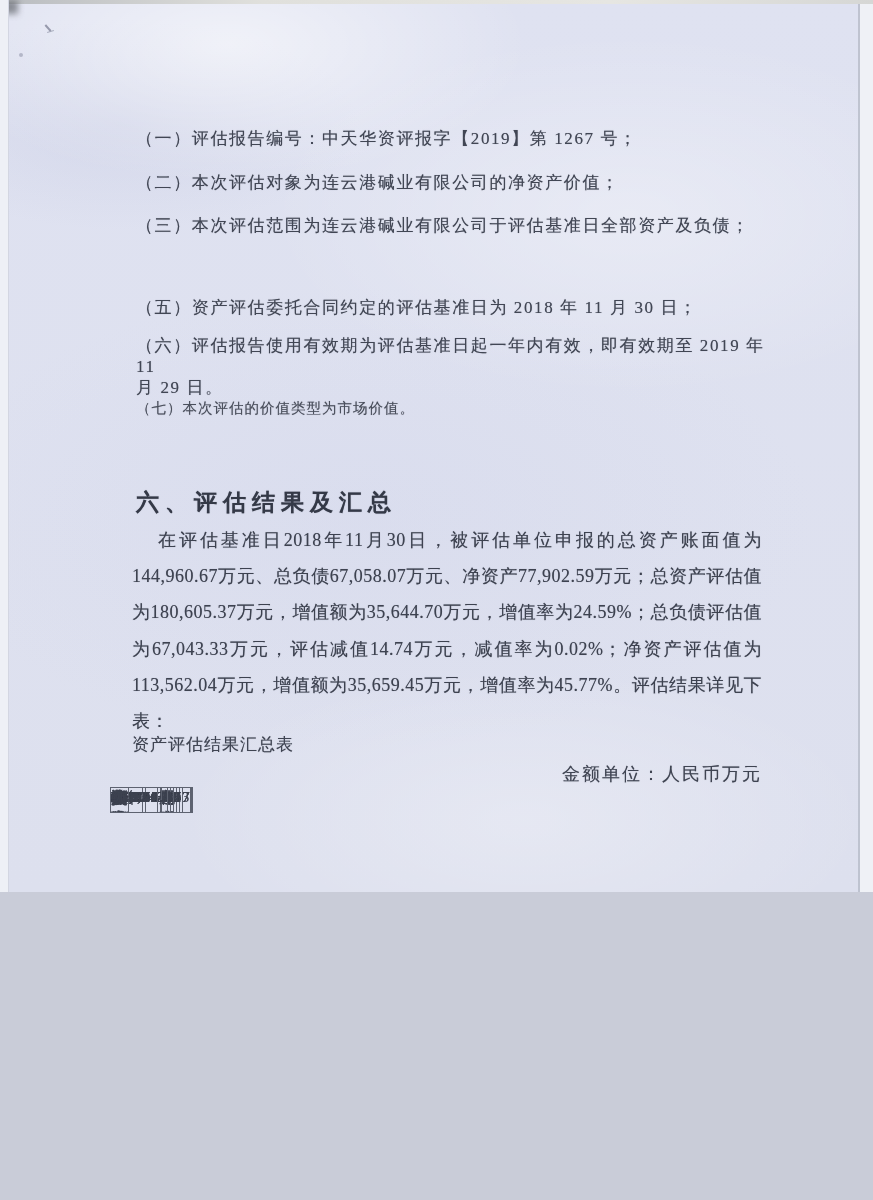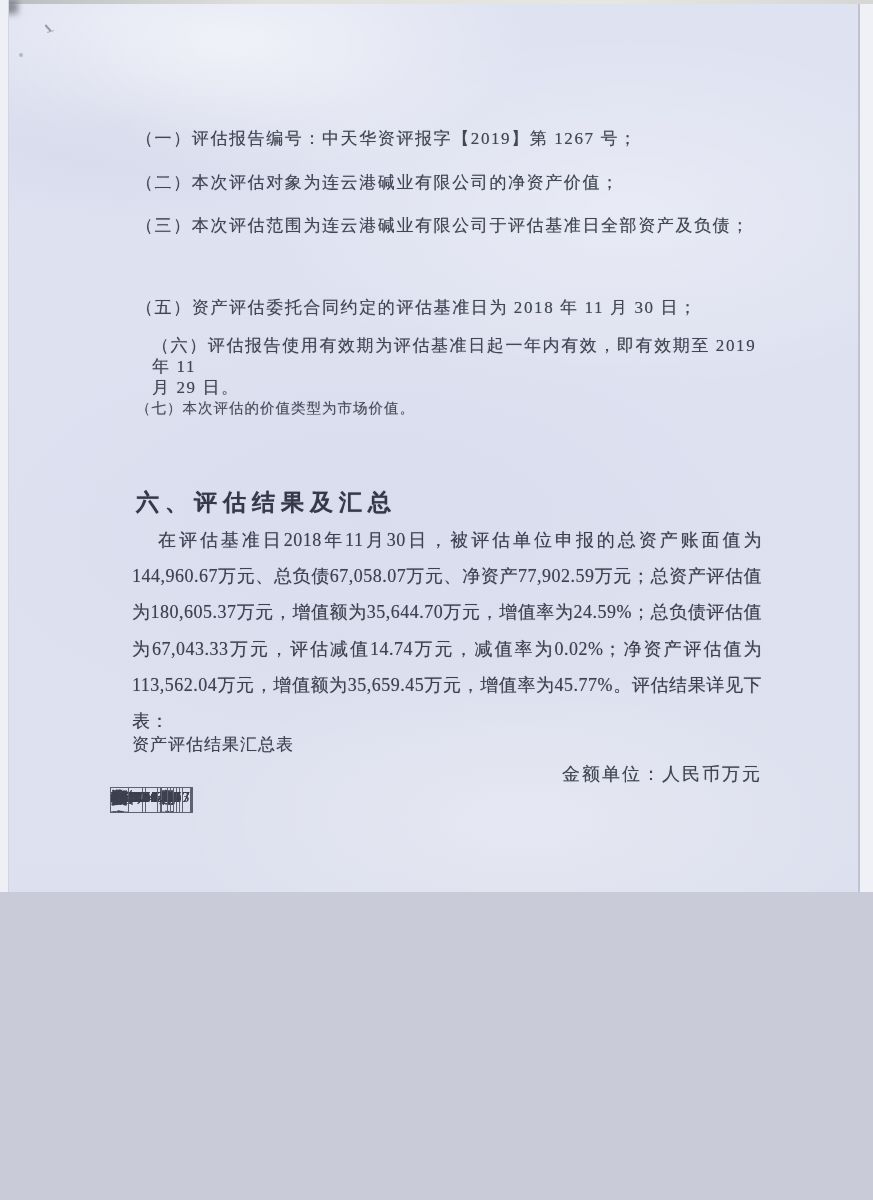--- a/index.html
+++ b/index.html
@@ -26,21 +26,21 @@
   .rule-bottom{left:0;right:0;top:1189px;height:4px;background:#99a29b;}
   .edge-bottom{left:0;right:0;top:1192px;height:8px;background:linear-gradient(#3a3e3c,#1d201f);}
   
   .mark-a1{top:27px;left:44px;width:8px;height:2px;background:#82869a;transform:rotate(48deg);opacity:.8;}
   .mark-a2{top:31px;left:47px;width:7px;height:1px;background:#9296a8;transform:rotate(-15deg);opacity:.7;}
   .mark-b{top:53px;left:19px;width:4px;height:4px;background:#a0a4b6;border-radius:50%;opacity:.7;}
   
   .txt{position:absolute;white-space:nowrap;text-shadow:0 0 .7px rgba(63,68,82,.5);}
   .clause{left:136px;font-size:17px;letter-spacing:1.6px;color:#414654;}
   .clause.two-line{white-space:normal;width:632px;line-height:21px;}
-  .clause.two-line div{position:static;margin-left:16px;}
+  .clause.two-line div{position:static;}
   .clause.small{font-size:14.5px;letter-spacing:1px;color:#4a4f5c;}
   .heading{left:136px;top:487px;font-size:23px;font-weight:bold;letter-spacing:6px;color:#343947;text-shadow:0 0 .8px rgba(52,57,71,.6);}
   .para{left:132px;top:522px;width:630px;font-size:18px;color:#3d4250;}
   .para .pline{position:static;display:block;height:36.2px;line-height:36.2px;text-align:justify;text-align-last:justify;letter-spacing:.5px;white-space:nowrap;text-shadow:0 0 .7px rgba(61,66,80,.5);}
   .para .pline.first{text-indent:26px;}
   .para .pline.last{text-align:left;text-align-last:left;}
   .tbl-title{left:132px;top:733px;width:630px;text-align:left;font-size:17px;letter-spacing:1px;text-shadow:0 0 .7px rgba(63,68,82,.5);}
   .tbl-unit{right:111px;top:762px;font-size:18px;letter-spacing:2px;text-shadow:0 0 .7px rgba(63,68,82,.5);text-align:center;}
   
   table.sum{top:787px;left:110px;width:652px;border-collapse:collapse;table-layout:fixed;font-size:16px;color:#3d4250;}

